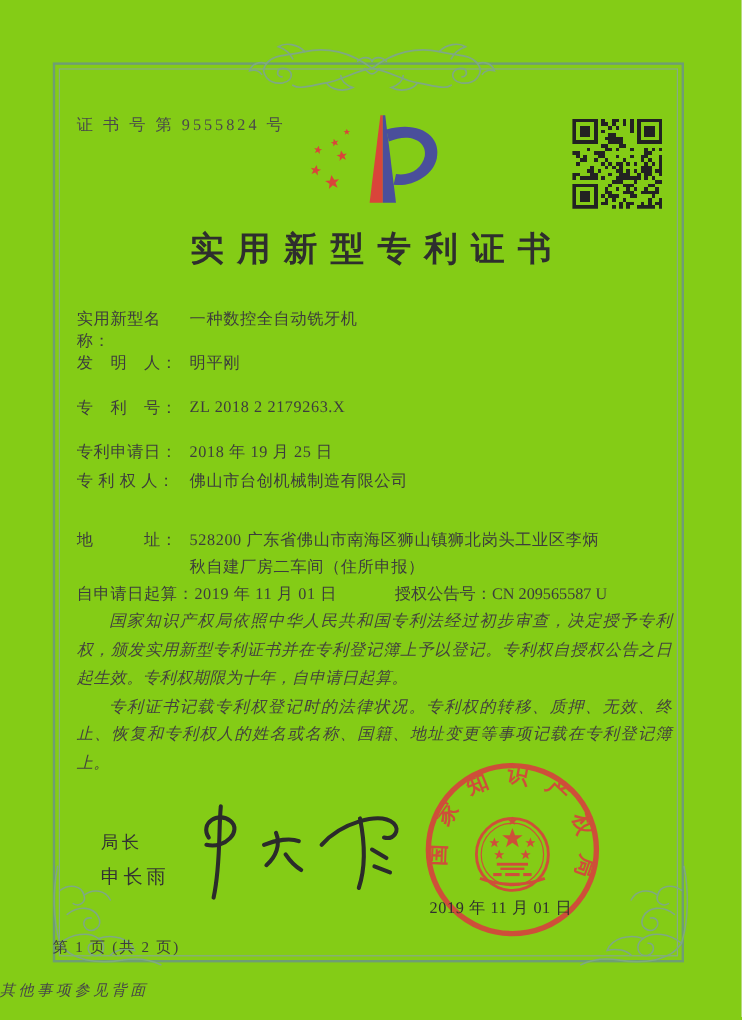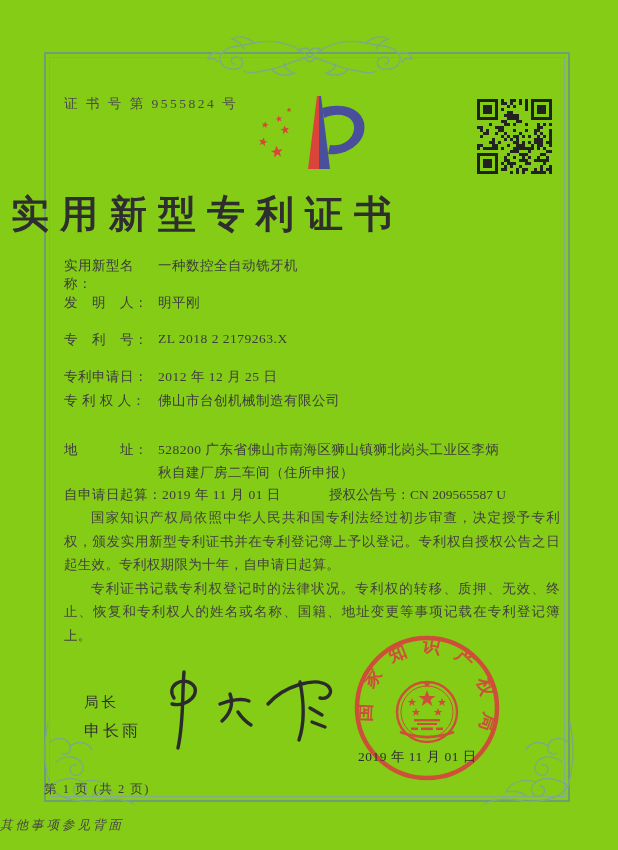--- a/index.html
+++ b/index.html
@@ -18,32 +18,32 @@
     position:absolute;left:3px;top:3px;right:3px;bottom:3px;
     border:1px solid #86ab89;
   }
   .orn{position:absolute;pointer-events:none;}
   .cert-no{
     position:absolute;left:64px;top:95px;font-size:13.5px;letter-spacing:2.5px;color:#4a4a4a;
   }
   .logo{position:absolute;left:256px;top:92px;width:122px;height:80px;}
   .qr{position:absolute;left:477px;top:99px;width:75px;height:75px;}
   .title{
-    position:absolute;left:0;right:0;top:189px;
-    font-size:38px;font-weight:600;letter-spacing:11px;color:#2e2e2e;text-indent:11px;
+    position:absolute;left:0;right:0;top:189px;text-align:center;
+    font-size:28px;font-weight:600;letter-spacing:11px;color:#2e2e2e;text-indent:11px;
   }
   .row{position:absolute;left:64px;width:500px;font-size:13.5px;color:#3d3d3d;}
   .flabel{display:inline-block;width:94px;letter-spacing:0.5px;vertical-align:top;}
   .fvalue{display:inline-block;letter-spacing:0.5px;vertical-align:top;}
   .fvalue2{margin-left:94px;letter-spacing:0.5px;margin-top:5px;}
   .grant-no{position:absolute;left:265px;top:0;}
   .paras{
     position:absolute;left:64px;top:506px;width:496px;
     font-size:13.5px;line-height:23.5px;text-align:justify;
-    color:#44423e;letter-spacing:0.3px;
+    font-style:italic;color:#44423e;letter-spacing:0.3px;
   }
   .paras p{margin:0;text-indent:2em;}
   .sig-title{position:absolute;left:84px;top:693px;font-size:14.5px;letter-spacing:3px;color:#333;}
   .sig-name{position:absolute;left:84px;top:721px;font-size:16px;letter-spacing:3px;color:#333;}
   .sig-script{position:absolute;left:152px;top:664px;width:200px;height:95px;}
   .seal{position:absolute;left:352px;top:632px;width:150px;height:152px;}
   .seal-date{
     position:absolute;left:358px;top:748px;font-size:13.5px;color:#2f2f2f;letter-spacing:0.5px;
   }
   .page-num{
@@ -333,21 +333,21 @@
   <div class="row" style="top:257px">
     <span class="flabel">实用新型名称：</span><span class="fvalue">一种数控全自动铣牙机</span>
   </div>
   <div class="row" style="top:294px">
     <span class="flabel">发　明　人：</span><span class="fvalue">明平刚</span>
   </div>
   <div class="row" style="top:331px">
     <span class="flabel">专　利　号：</span><span class="fvalue">ZL 2018 2 2179263.X</span>
   </div>
   <div class="row" style="top:368px">
-    <span class="flabel">专利申请日：</span><span class="fvalue">2012 年 12 月 25 日</span>
+    <span class="flabel">专利申请日：</span><span class="fvalue">2018 年 19 月 25 日</span>
   </div>
   <div class="row" style="top:392px">
     <span class="flabel">专 利 权 人：</span><span class="fvalue">佛山市台创机械制造有限公司</span>
   </div>
   <div class="row" style="top:441px">
     <span class="flabel">地　　　址：</span><span class="fvalue">528200 广东省佛山市南海区狮山镇狮北岗头工业区李炳</span>
     <div class="fvalue2">秋自建厂房二车间（住所申报）</div>
   </div>
   <div class="row" style="top:486px">
     <span class="flabel" style="width:auto">自申请日起算：</span><span class="fvalue">2019 年 11 月 01 日</span>

